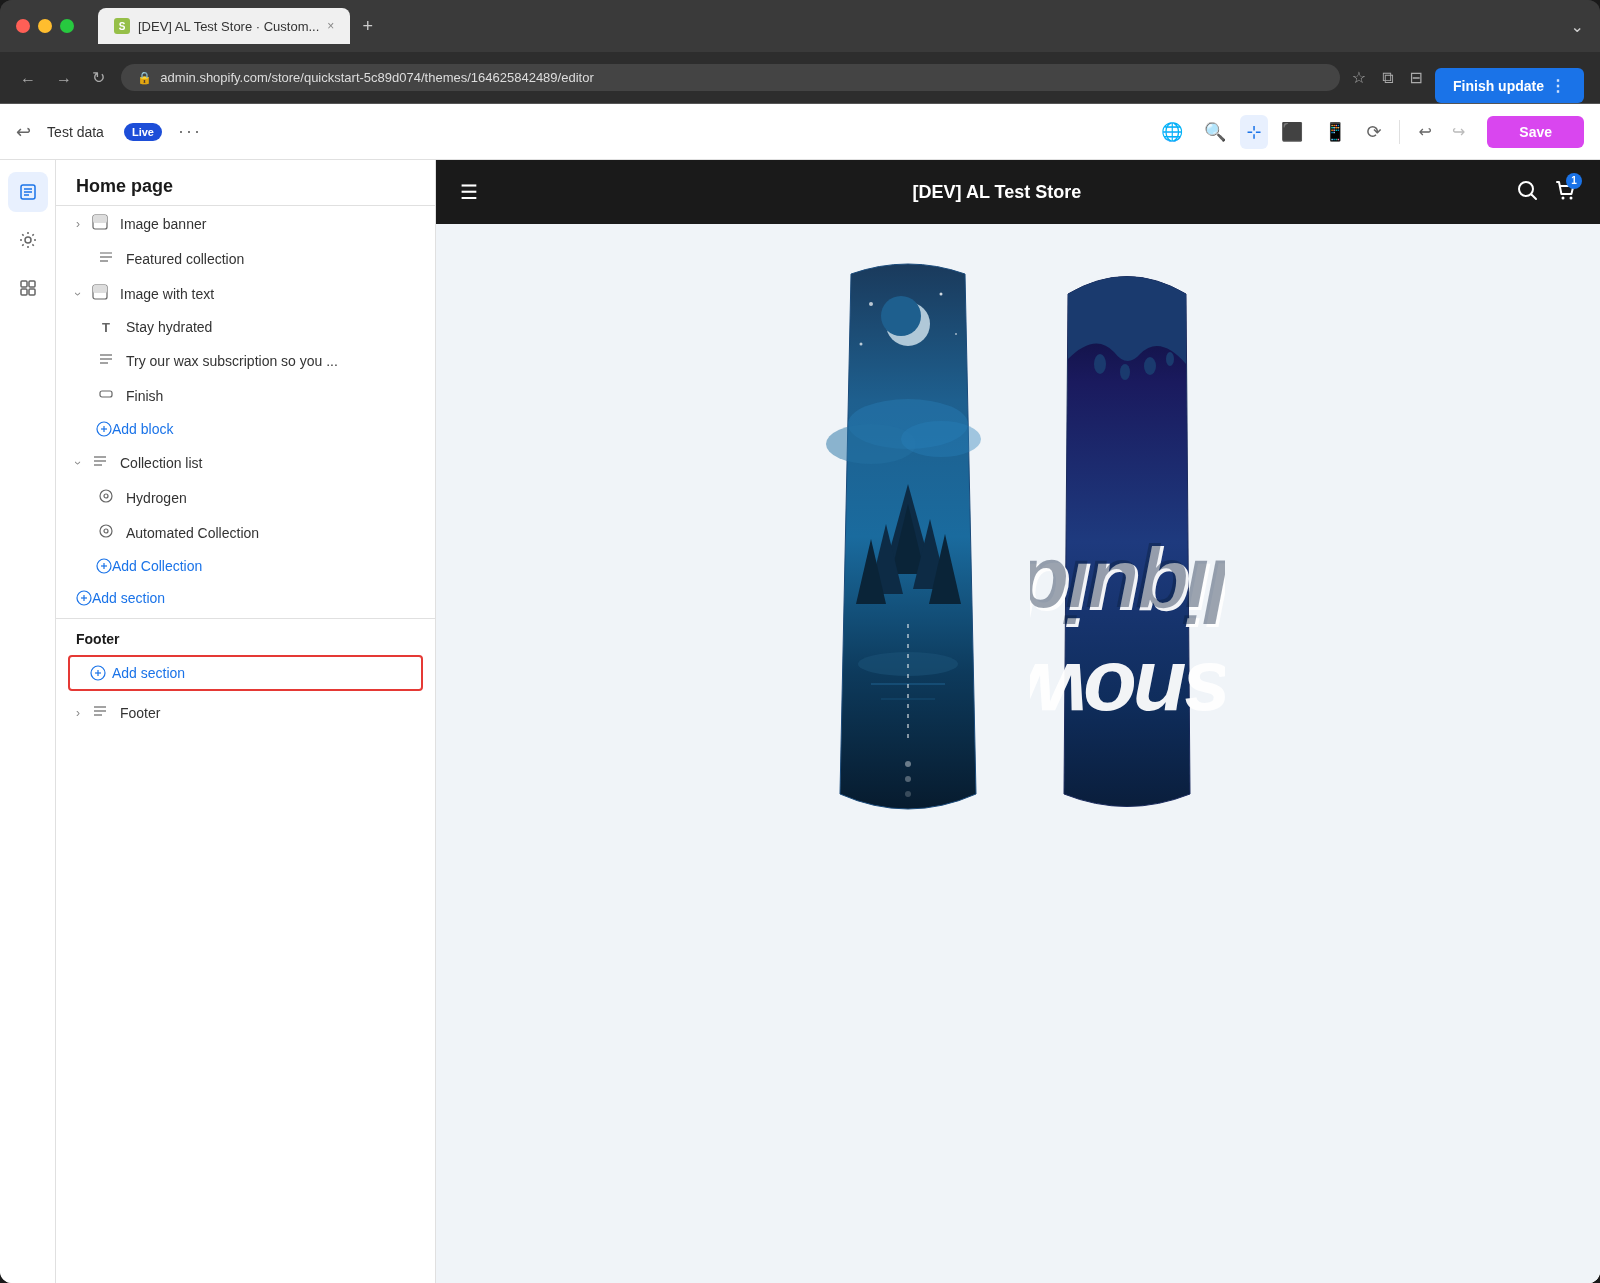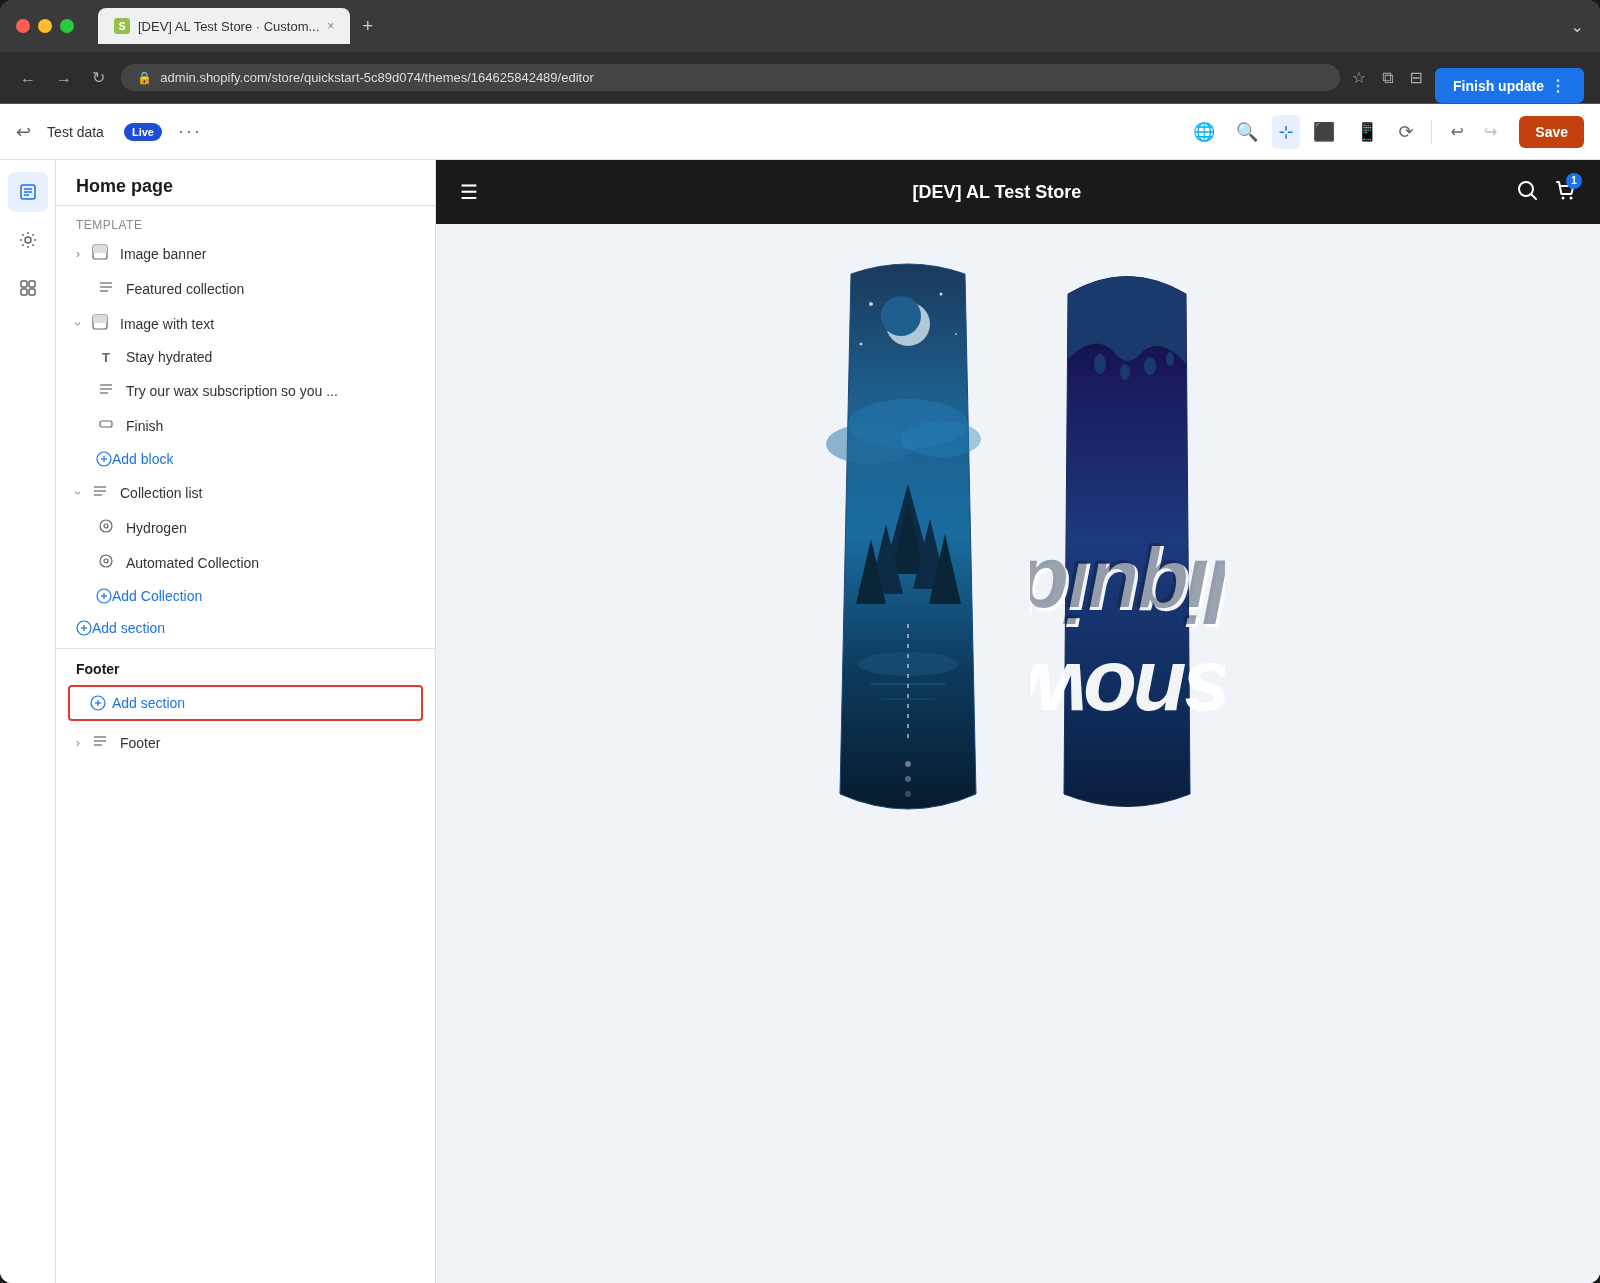--- a/index.html
+++ b/index.html
@@ -39,21 +39,21 @@
     .toolbar-title { font-size: 14px; color: #333; font-weight: 500; margin-right: 4px; }
     .live-badge { background: #1d4ed8; color: white; font-size: 11px; font-weight: 600; padding: 3px 8px; border-radius: 12px; }
     .toolbar-dots { color: #666; font-size: 18px; cursor: pointer; letter-spacing: 2px; }
     .toolbar-spacer { flex: 1; }
     .toolbar-icons { display: flex; align-items: center; gap: 8px; }
     .toolbar-icon { color: #666; font-size: 18px; cursor: pointer; padding: 6px; border-radius: 6px; }
     .toolbar-icon.active { background: #e8f0fe; color: #1a73e8; }
     .toolbar-divider { width: 1px; height: 24px; background: #e0e0e0; margin: 0 4px; }
     .toolbar-undo { color: #666; font-size: 16px; cursor: pointer; padding: 6px; }
     .toolbar-redo { color: #bbb; font-size: 16px; cursor: pointer; padding: 6px; }
-    .save-btn { background: #c2410c; color: white; border: none; border-radius: 6px; padding: 8px 16px; font-size: 14px; font-weight: 600; cursor: pointer; }
+    .save-btn { background: #d946ef; color: white; border: none; border-radius: 6px; padding: 8px 32px; font-size: 14px; font-weight: 600; cursor: pointer; }
 
     
     .app-main { display: flex; flex: 1; overflow: hidden; }
 
     
     .sidebar-icons { background: white; width: 56px; display: flex; flex-direction: column; align-items: center; padding: 12px 0; gap: 8px; border-right: 1px solid #e0e0e0; }
     .sidebar-icon-btn { width: 40px; height: 40px; display: flex; align-items: center; justify-content: center; border-radius: 8px; cursor: pointer; color: #666; font-size: 18px; }
     .sidebar-icon-btn.active { background: #e8f0fe; color: #1a73e8; }
 
     
@@ -182,21 +182,20 @@
               <rect x="11" y="11" width="6" height="6" rx="1" stroke="#666" stroke-width="1.5" fill="none"></rect>
             </svg>
         </div>
       </div>
 
       <div class="sidebar-panel">
         <div class="sidebar-header">
           <h2>Home page</h2>
         </div>
         <div class="sidebar-content">
-          <div class="sidebar-section-label">Template</div>
 
           <div class="sidebar-item">
             <span class="item-chevron">›</span>
             <span class="item-icon">
               <svg width="16" height="16" viewBox="0 0 16 16" fill="none">
                   <rect x="1" y="1" width="14" height="14" rx="2" stroke="#666" stroke-width="1.2" fill="none"></rect>
                   <rect x="1" y="1" width="14" height="8" rx="2" fill="#ddd"></rect>
                 </svg>
             </span>
             <span>Image banner</span>

